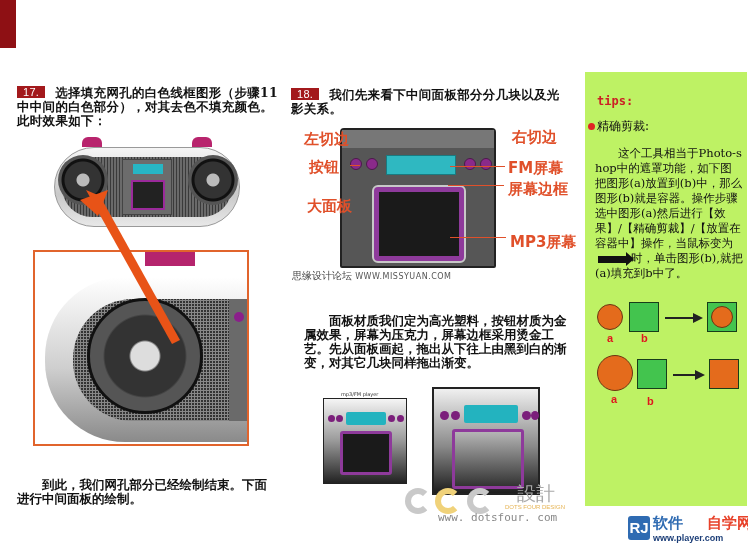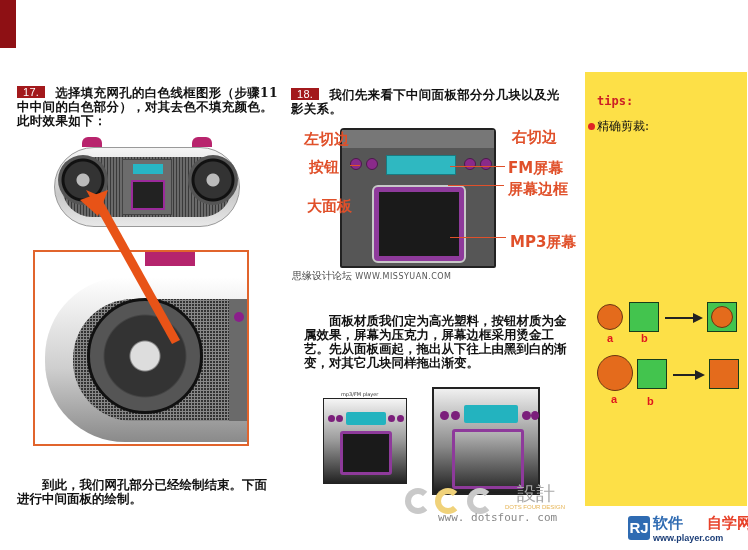--- a/index.html
+++ b/index.html
@@ -58,21 +58,21 @@
   .mini-title { position: absolute; left: 341px; top: 391px; font-size: 5px; color: #333; font-family: "DejaVu Sans", sans-serif; }
 
   
   .dots-logo { position: absolute; left: 405px; top: 478px; width: 180px; height: 50px; }
   .dots-c { position: absolute; width: 26px; height: 26px; border-radius: 50%; border: 6px solid #c9c9c9; border-right-color: transparent; }
   .dots-title { position: absolute; left: 112px; top: 3px; font-size: 19px; color: #a9a9a9; font-family: "DejaVu Sans", sans-serif; }
   .dots-sub { position: absolute; left: 100px; top: 26px; font-size: 6px; color: #e6b455; font-family: "Liberation Sans", sans-serif; }
   .dots-url { position: absolute; left: 438px; top: 511px; font-size: 11px; color: #888; font-family: "DejaVu Sans Mono", monospace; }
 
   
-  .tips { position: absolute; left: 585px; top: 72px; width: 162px; height: 434px; background: #fde047; padding-left: 12px; }
+  .tips { position: absolute; left: 585px; top: 72px; width: 162px; height: 434px; background: #bef264; padding-left: 12px; }
   .tips-title { position: absolute; left: 12px; top: 22px; font-size: 12px; font-weight: bold; color: #cc1f25; font-family: "DejaVu Sans Mono", monospace; }
   .tips-bullet { position: absolute; left: 3px; top: 51px; width: 7px; height: 7px; border-radius: 50%; background: #e02424; }
   .tips-head { position: absolute; left: 12px; top: 46px; font-size: 12px; font-weight: normal; }
   .tips-body { position: absolute; left: 10px; top: 74px; width: 148px; font-size: 11.5px; line-height: 15px; text-indent: 2em; word-break: break-all; }
   .tips-arrow { display: inline-block; width: 30px; height: 7px; background: #111; position: relative; vertical-align: middle; margin: 0 3px; }
   .tips-arrow::after { content: ""; position: absolute; right: -6px; top: -4px; border-left: 8px solid #111; border-top: 7px solid transparent; border-bottom: 7px solid transparent; }
   .shape-row { position: absolute; left: 10px; height: 40px; width: 150px; }
   .circ { position: absolute; border-radius: 50%; background: #e46b1c; border: 1px solid #6a3612; }
   .sq { position: absolute; background: #43c44e; border: 1px solid #183d1a; }
   .lbl-ab { position: absolute; font-size: 11px; font-weight: bold; color: #e0171e; font-family: "Liberation Sans", sans-serif; }
@@ -185,20 +185,23 @@
   <div class="dots-c" style="left:62px; top:10px;"></div>
   <div class="dots-title">設計</div>
   <div class="dots-sub">DOTS FOUR DESIGN</div>
 </div>
 <div class="dots-url">www. dotsfour. com</div>
 
 <div class="tips">
   <div class="tips-title">tips:</div>
   <div class="tips-bullet"></div>
   <div class="tips-head">精确剪裁:</div>
+  <div class="tips-body">
+    <span>这个工具相当于Photo-shop中的遮罩功能，如下图把图形(a)放置到(b)中，那么图形(b)就是容器。操作步骤选中图形(a)然后进行【效果】/【精确剪裁】/【放置在容器中】操作，当鼠标变为</span><span class="tips-arrow"></span><span>时，单击图形(b),就把(a)填充到b中了。</span>
+  </div>
 
   <div class="shape-row" style="top:230px;">
     <div class="circ" style="left:2px; top:2px; width:26px; height:26px;"></div>
     <div class="sq" style="left:34px; top:0; width:30px; height:30px;"></div>
     <div class="arr-line" style="left:70px; top:15px; width:36px;"></div>
     <div class="sq" style="left:112px; top:0; width:30px; height:30px;">
       <div class="circ" style="left:3px; top:3px; width:22px; height:22px;"></div>
     </div>
     <span class="lbl-ab" style="left:12px; top:30px;">a</span>
     <span class="lbl-ab" style="left:46px; top:30px;">b</span>

